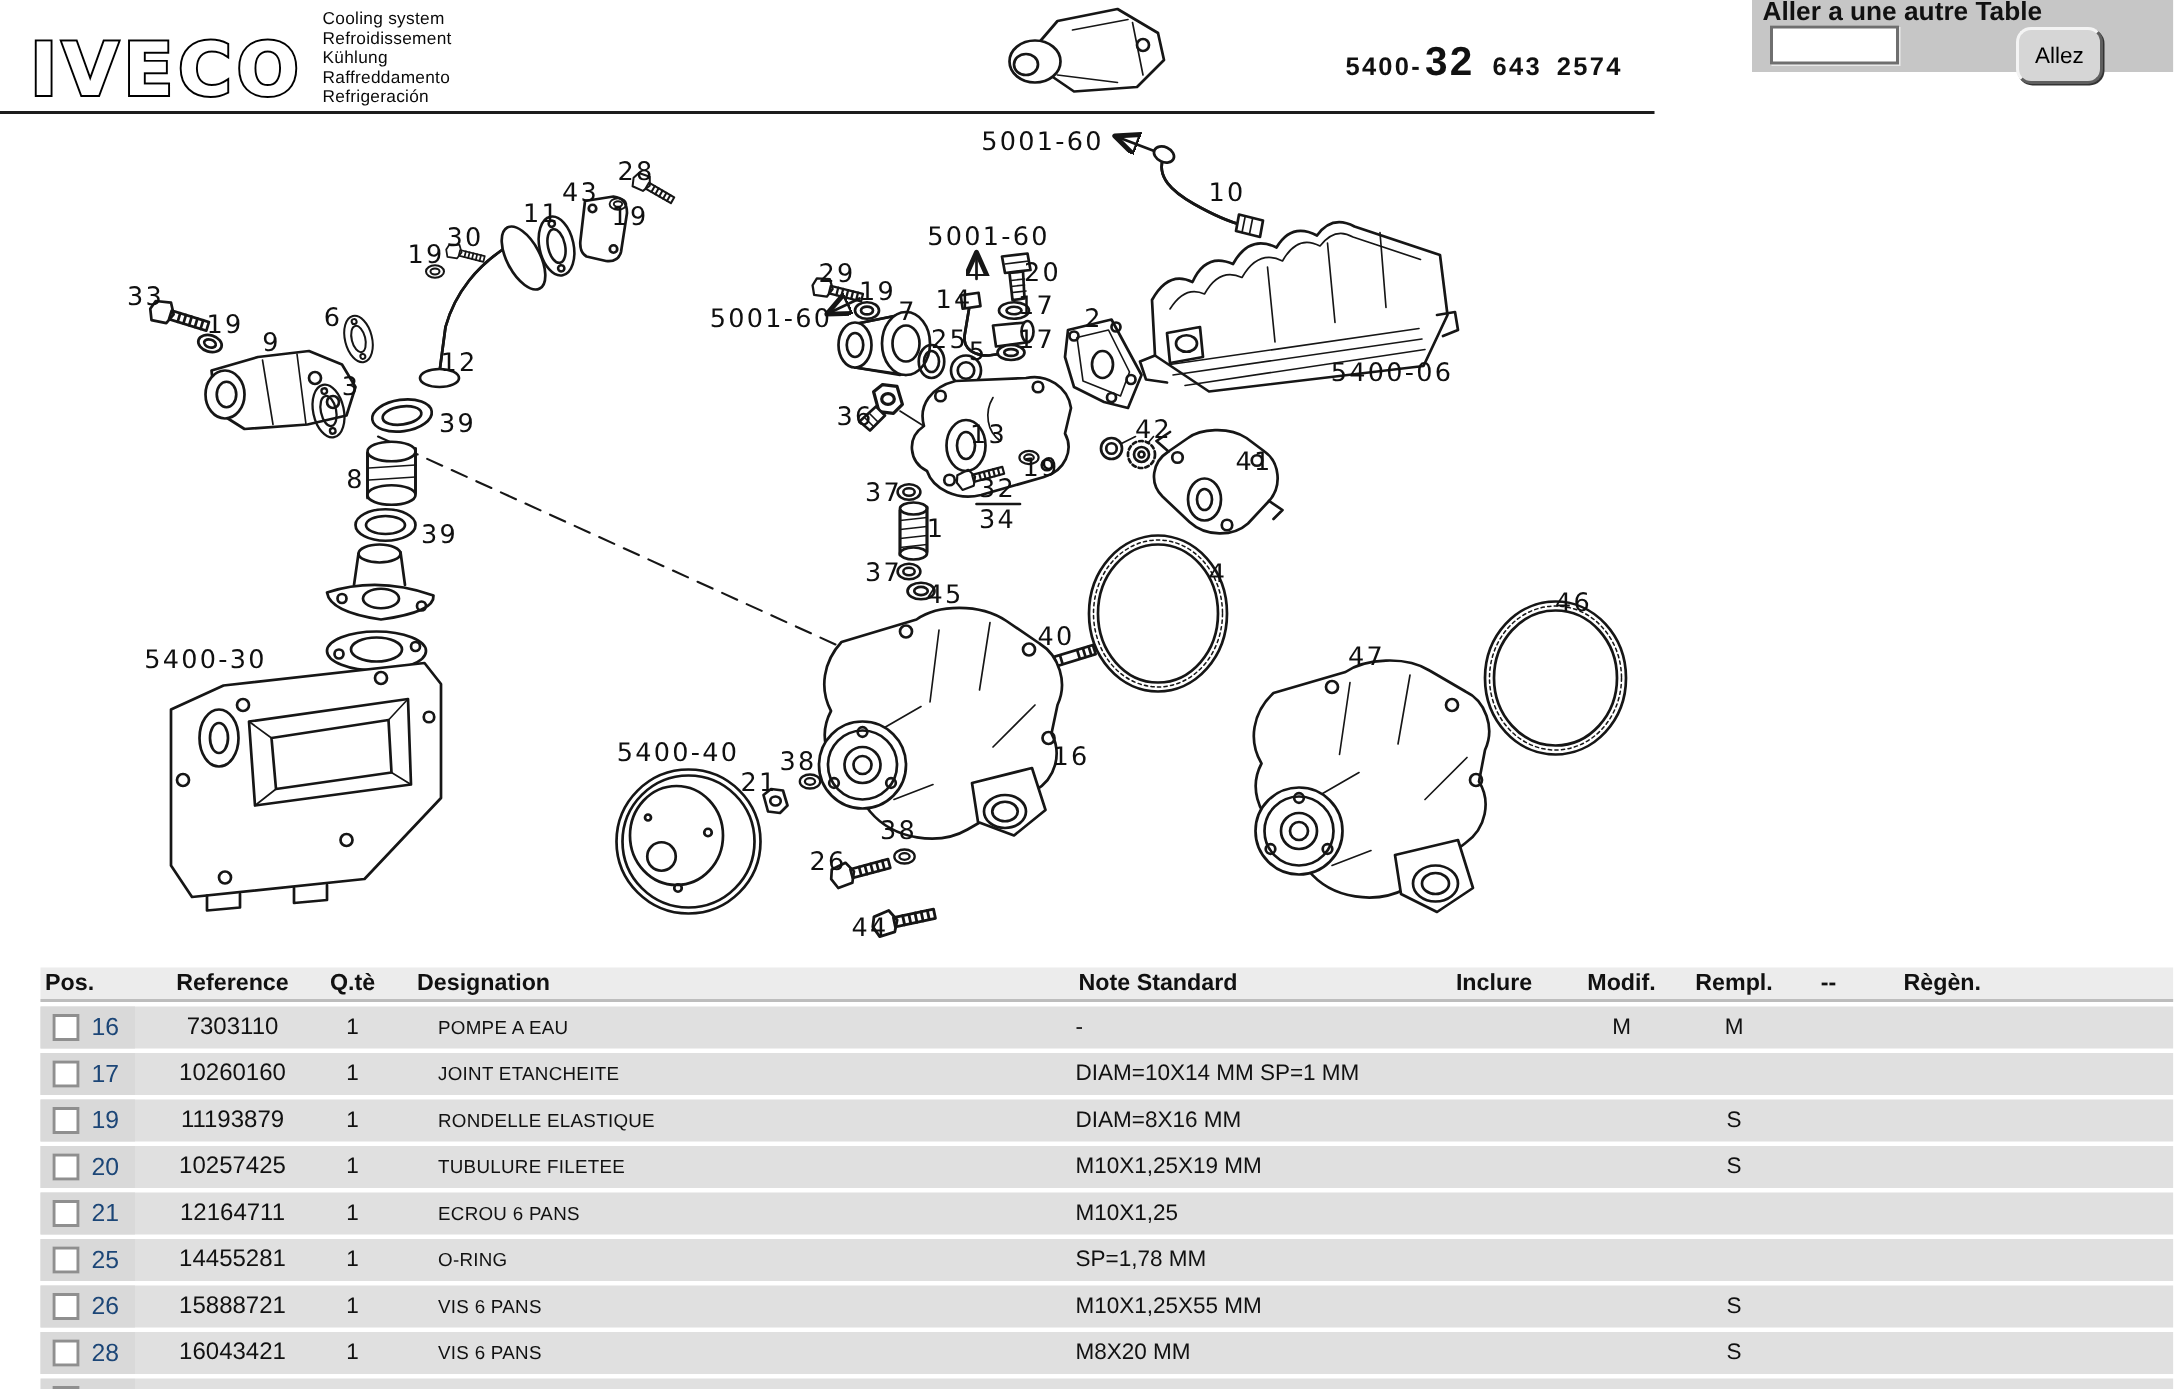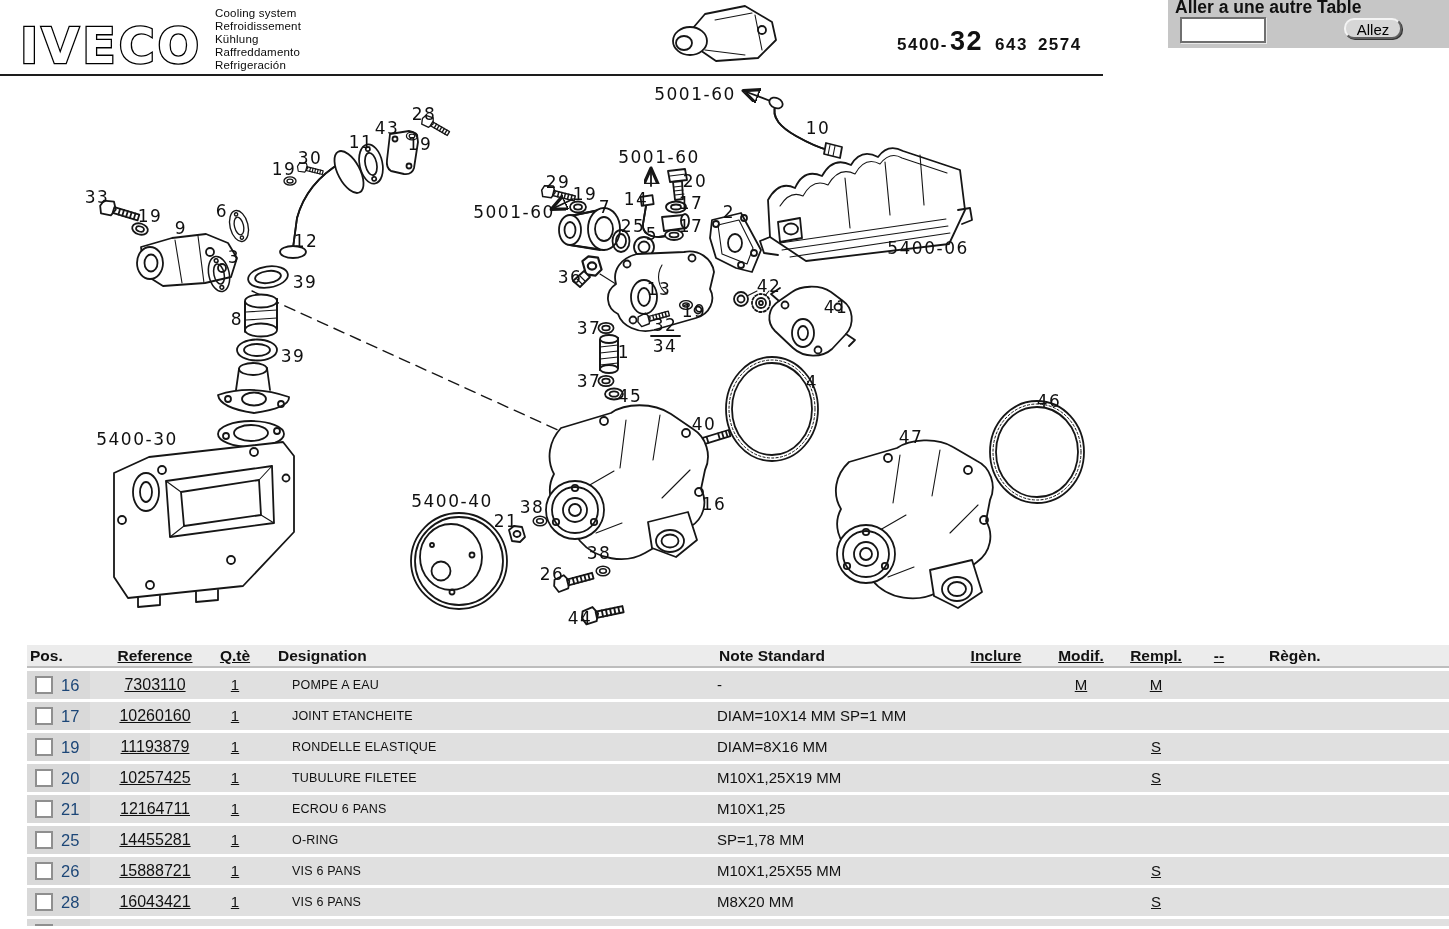--- a/index.html
+++ b/index.html
@@ -15,41 +15,41 @@
   #partcode .sm{font-size:17px;}
   #partcode .lg{font-size:27px;margin:0 2px;}
   #partcode .g{margin-left:10px;font-size:17px;}
   #hrule{position:absolute;left:0;top:74px;width:1103px;border-top:2px solid #1d1d1d;}
 
   
   #jump{position:absolute;left:1168px;top:0;width:281px;height:48px;background:#c6c6c6;}
   #jump .title{position:absolute;left:7px;top:-3px;font-size:17.5px;font-weight:bold;white-space:nowrap;}
   #jump input{position:absolute;left:12px;top:17px;width:78px;height:20px;background:#fff;
               border:2px solid #6f6f6f;box-shadow:1px 1px 0 #e9e9e9;}
-  #jump button{position:absolute;left:176px;top:18px;width:58px;height:21px;background:#d6d6d6;
+  #jump button{position:absolute;left:176px;top:18px;width:58px;height:38px;background:#d6d6d6;
                border-top:2px solid #f4f4f4;border-left:2px solid #f4f4f4;
                border-right:2px solid #5f5f5f;border-bottom:2px solid #5f5f5f;
                box-shadow:1px 1px 0 #333;font-size:15px;font-family:inherit;border-radius:10px;}
 
   
   #diagram{position:absolute;left:0;top:0;width:1449px;height:643px;pointer-events:none;}
   #diagram path,#diagram ellipse,#diagram circle,#diagram rect,#diagram line
     {stroke:#161616;fill:none;stroke-width:1.8;stroke-linejoin:round;stroke-linecap:round;}
   #diagram .f{fill:#fff;}
   #diagram .t{stroke-width:1.1;}
   #diagram .dash{stroke-dasharray:11 7;stroke-width:1.4;}
   #diagram .stip{stroke-dasharray:2.2 2.2;stroke-width:1;}
   #labels text{fill:#101010;font-family:"DejaVu Sans",sans-serif;font-size:17px;letter-spacing:1.5px;stroke:none;}
 
   
   #tbl{position:absolute;left:27px;top:645px;width:1422px;}
   #thead{position:relative;height:21px;background:#ececec;border-bottom:2px solid #bdbdbd;
          margin-bottom:3px;font-weight:bold;font-size:15.5px;}
   #thead span{position:absolute;top:0;line-height:21px;white-space:nowrap;}
-  .tx{transform:translateX(-50%);text-decoration:underline;}
+  .tx{transform:translateX(-50%);}
   .h-pos{left:3px}.h-ref{left:128px}.h-qty{left:208px}.h-des{left:251px}.h-note{left:692px}
   .h-inc{left:969px}.h-mod{left:1054px}.h-rem{left:1129px}.h-dash{left:1192px}.h-reg{left:1242px}
 
   .trow{position:relative;height:28px;background:#e0e0e0;margin-bottom:3px;font-size:16px;}
   .trow.partial{height:7px;overflow:hidden;margin-bottom:0;}
   .cbcell{position:absolute;left:0;top:0;width:63px;height:100%;background:#d9d9d9;}
   .cb{position:absolute;left:8px;top:5px;width:14px;height:14px;background:#fff;border:2px solid #8f8f8f;}
   .pos{position:absolute;left:34px;top:0;line-height:28px;color:#1c4677;font-size:16.5px;}
   .c{position:absolute;top:0;line-height:28px;white-space:nowrap;}
   .c-ref{left:128px}.c-qty{left:208px;font-size:15px}.c-des{left:265px;font-size:12.5px;letter-spacing:.2px}

